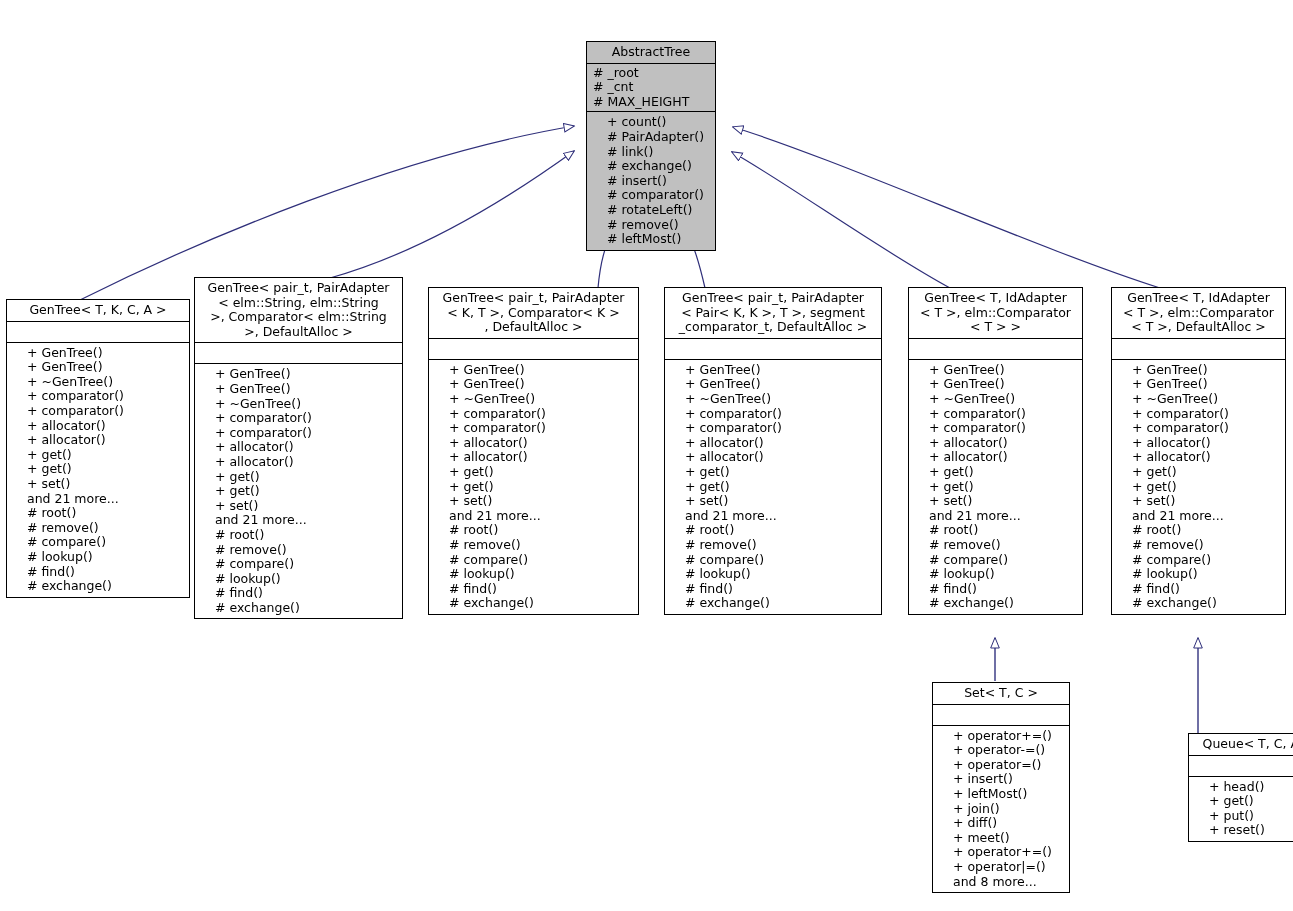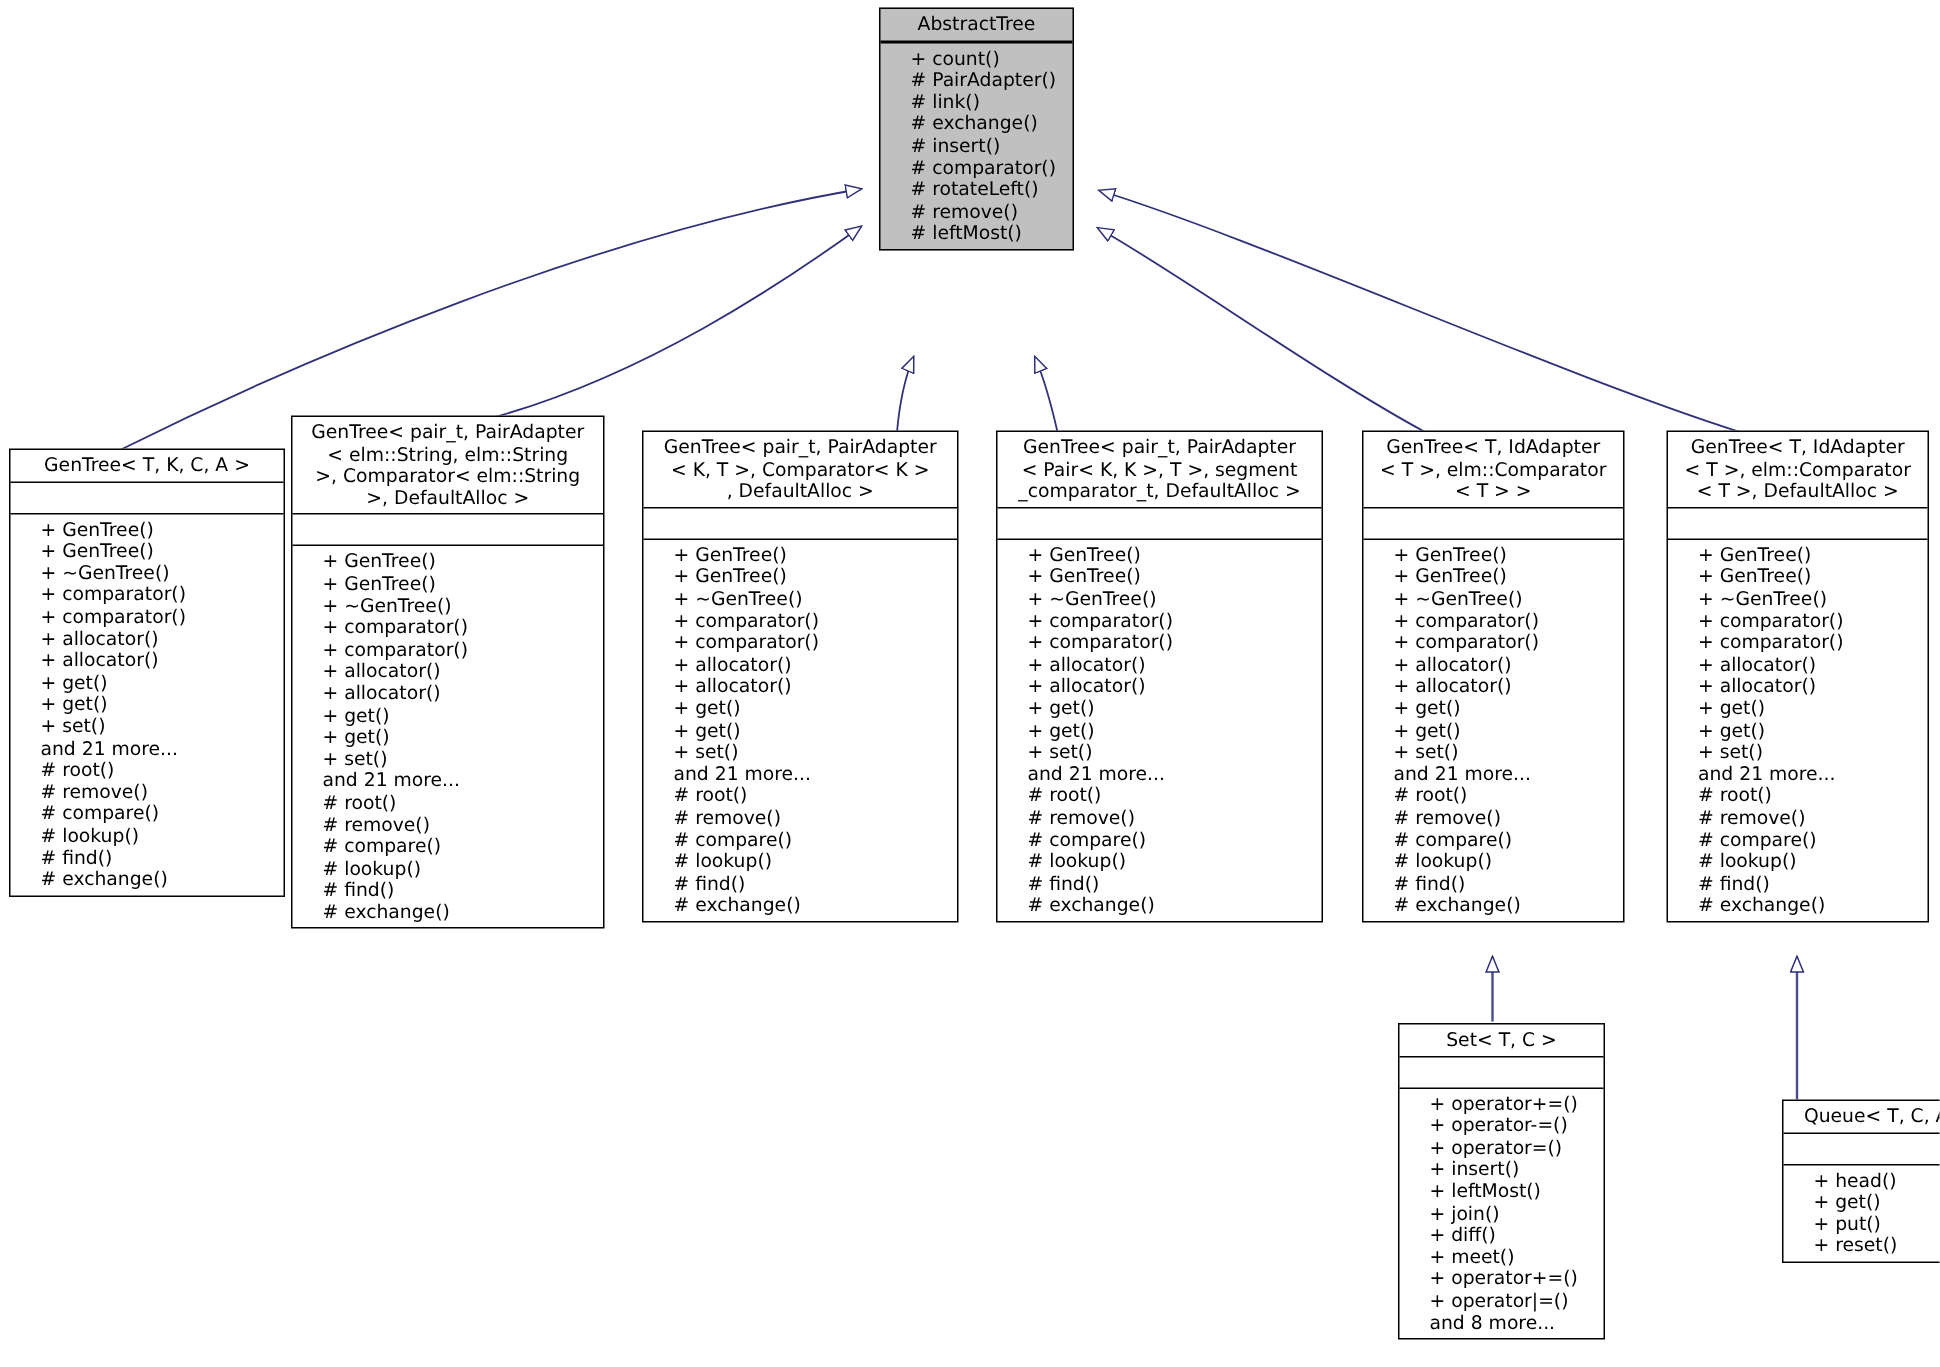--- a/index.html
+++ b/index.html
@@ -31,20 +31,21 @@
   .uml-class {
     position: absolute;
     box-sizing: border-box;
     border: 1px solid #000000;
     background: #ffffff;
     z-index: 2;
   }
   .uml-class.abstract-root {
     background: #c0c0c0;
     border: 1px solid #000000;
+    margin-top: 36px;
   }
   .uml-title {
     text-align: center;
     font-size: 12.5px;
     line-height: 14.6px;
     color: #000000;
     padding: 3px 4px 3px 4px;
     white-space: pre-line;
   }
   .uml-sep {
@@ -99,20 +100,25 @@
     <path d="M 1160,288 C 1040,250 840,160 733,127" fill="none" stroke="#2f2f7a" stroke-width="1.2" marker-end="url(#uml-arrow)"></path>
 
     <path d="M 995,681 L 995,638" fill="none" stroke="#4b4b8f" stroke-width="1.6" marker-end="url(#uml-arrow)"></path>
 
     <path d="M 1198,733 L 1198,638" fill="none" stroke="#4b4b8f" stroke-width="1.6" marker-end="url(#uml-arrow)"></path>
   </svg>
 
   <div class="uml-class abstract-root" style="left:586px; top:5px; width:130px;">
     <div class="uml-title">AbstractTree</div>
     <div class="uml-sep"></div>
+    <div class="uml-attrs">
+        <div class="uml-row"># _root</div>
+        <div class="uml-row"># _cnt</div>
+        <div class="uml-row"># MAX_HEIGHT</div>
+      </div>
     <div class="uml-sep"></div>
     <div class="uml-ops">
         <div class="uml-row">+ count()</div>
         <div class="uml-row"># PairAdapter()</div>
         <div class="uml-row"># link()</div>
         <div class="uml-row"># exchange()</div>
         <div class="uml-row"># insert()</div>
         <div class="uml-row"># comparator()</div>
         <div class="uml-row"># rotateLeft()</div>
         <div class="uml-row"># remove()</div>

